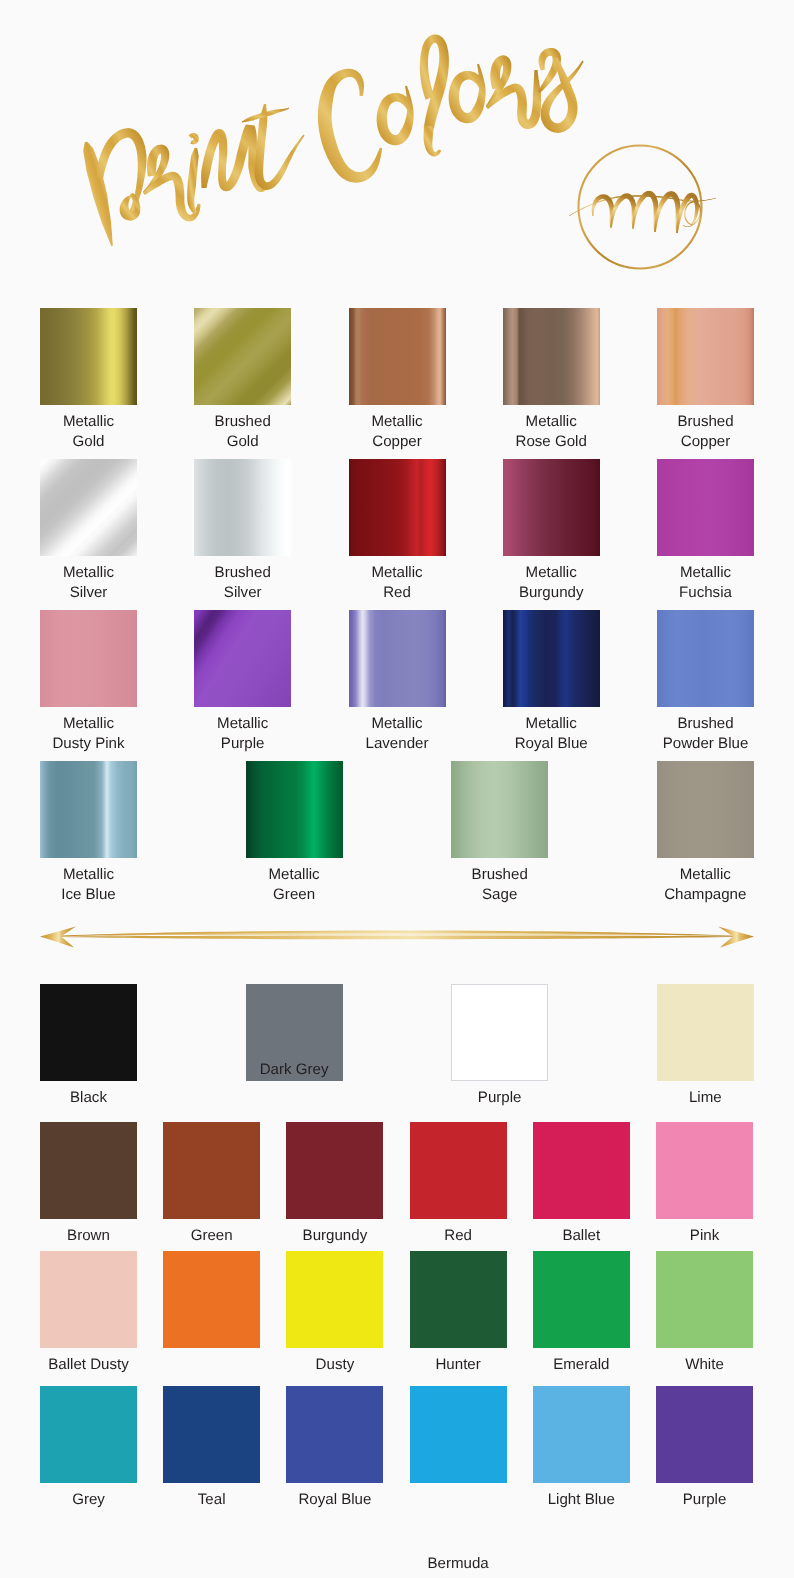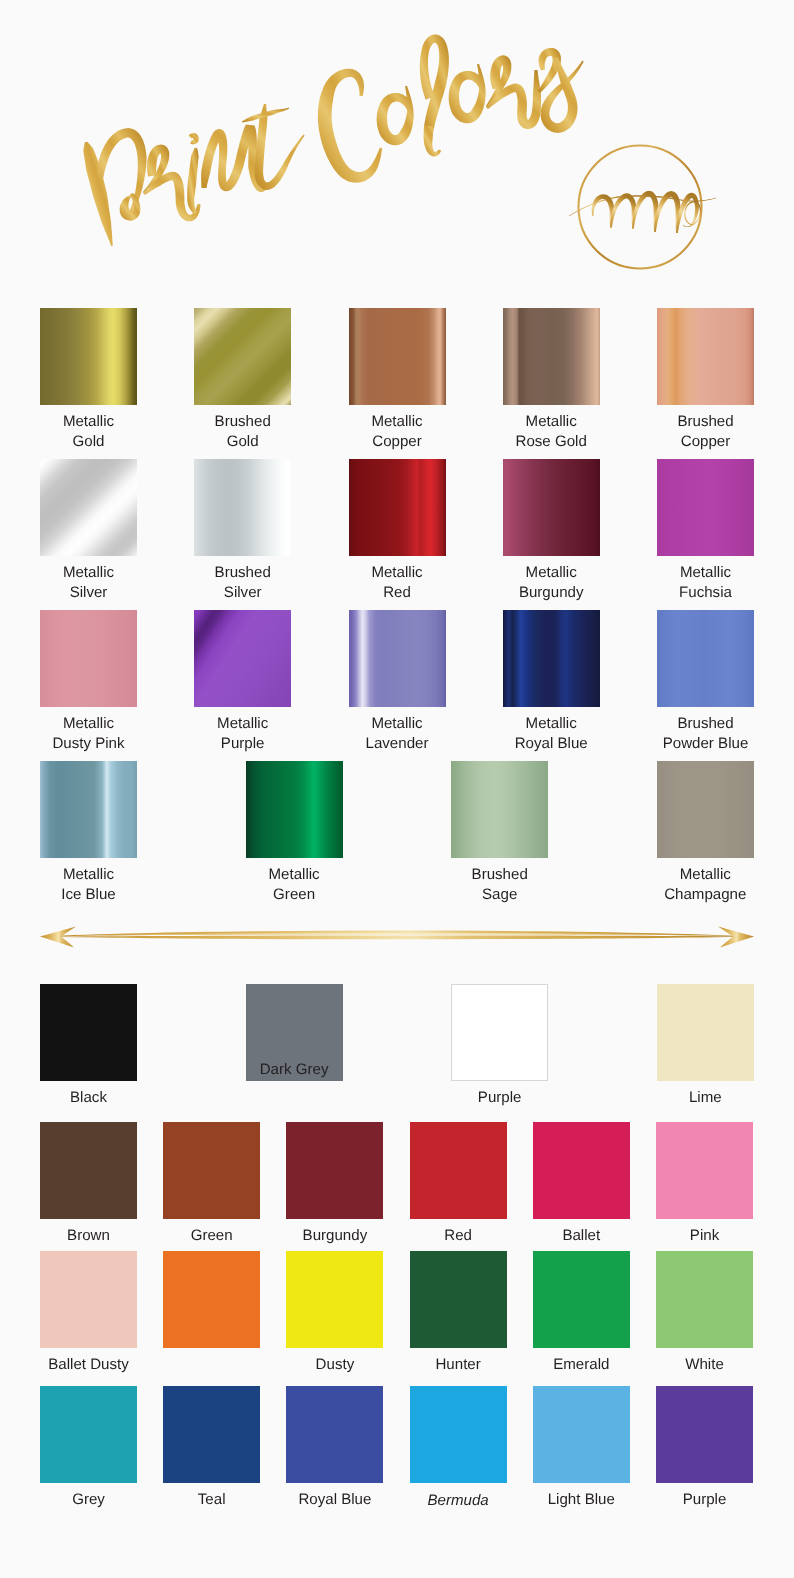--- a/index.html
+++ b/index.html
@@ -237,20 +237,20 @@
     <div class="lbl" style="left:629.5px;top:1354.5px;">White</div>
   </div>
   <div class="row">
     <div class="sw" style="left:40px;top:1386px;background:#1ca2b0;"></div>
     <div class="lbl" style="left:13.5px;top:1489.5px;">Grey</div>
     <div class="sw" style="left:163.2px;top:1386px;background:#1c4381;"></div>
     <div class="lbl" style="left:136.7px;top:1489.5px;">Teal</div>
     <div class="sw" style="left:286.4px;top:1386px;background:#3b4da1;"></div>
     <div class="lbl" style="left:259.9px;top:1489.5px;">Royal Blue</div>
     <div class="sw" style="left:409.6px;top:1386px;background:#1da7e0;"></div>
-    <div class="lbl" style="left:383.1px;top:1491px;font-style:italic;">Bermuda</div>
+    <div class="lbl" style="left:383.1px;top:1554px;">Bermuda</div>
     <div class="sw" style="left:532.8px;top:1386px;background:#5bb3e3;"></div>
     <div class="lbl" style="left:506.3px;top:1489.5px;">Light Blue</div>
     <div class="sw" style="left:656px;top:1386px;background:#5b3c9a;"></div>
     <div class="lbl" style="left:629.5px;top:1489.5px;">Purple</div>
   </div>
 </div>
 </div>
 
 </body></html>

